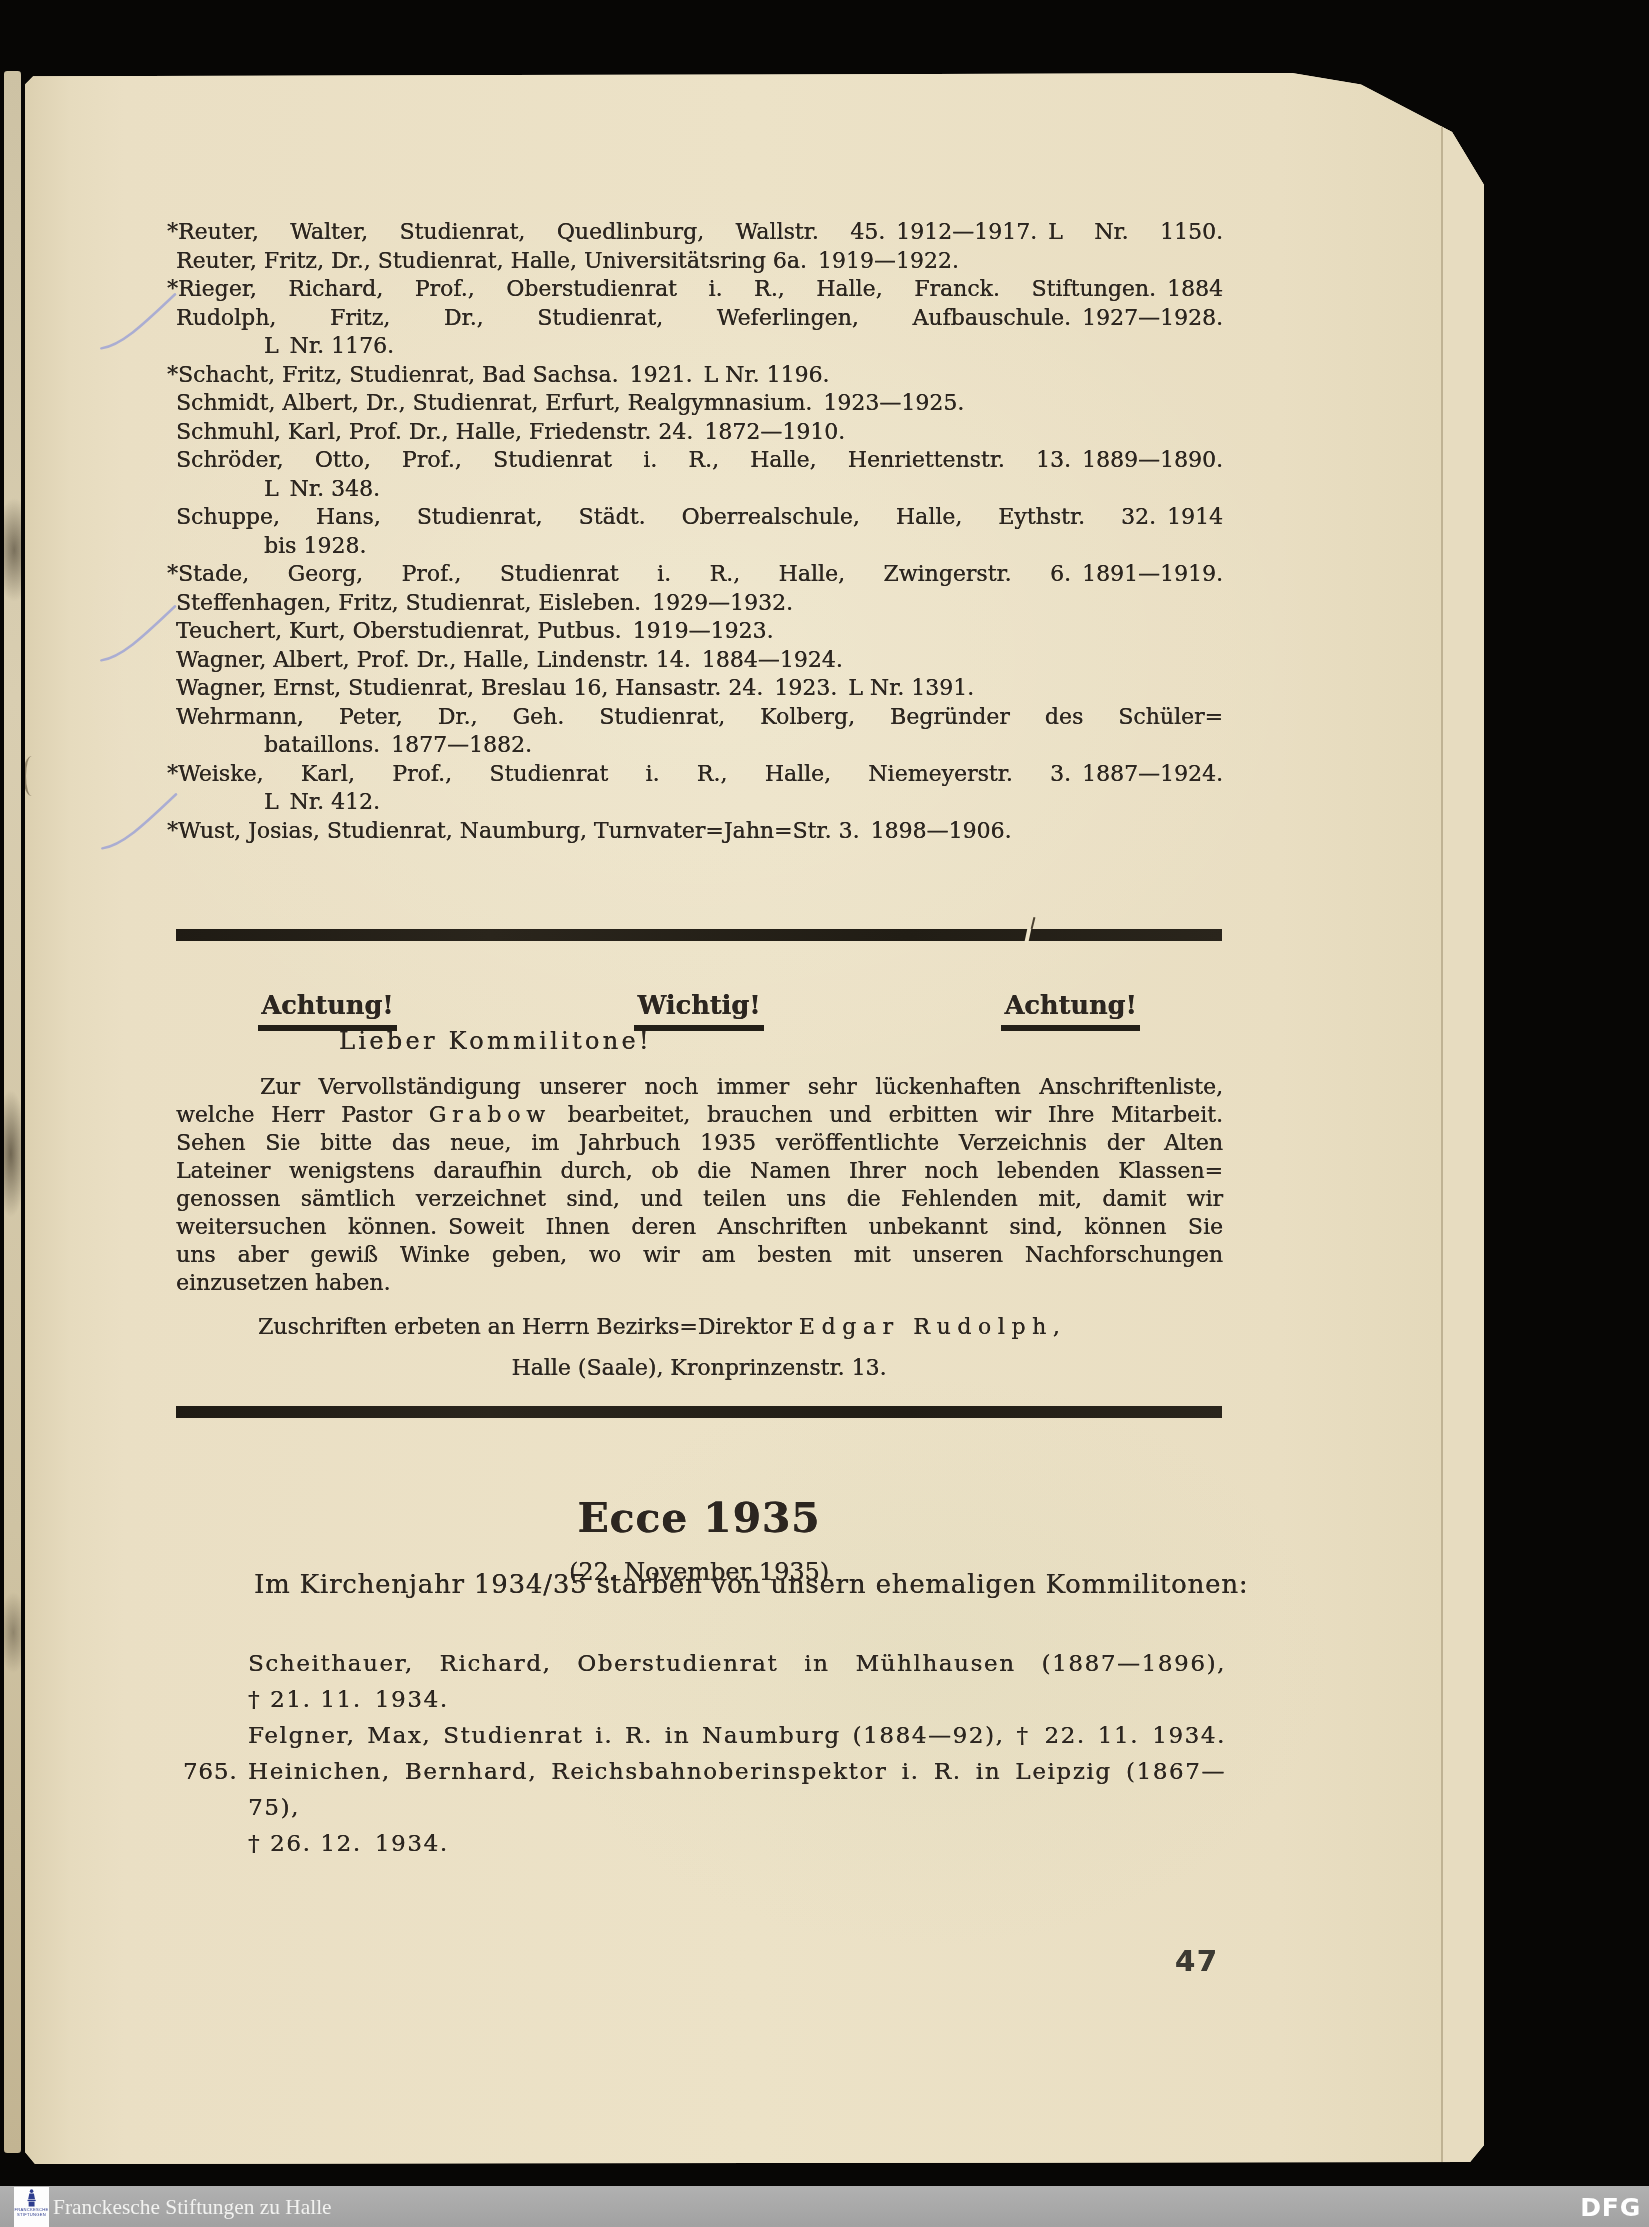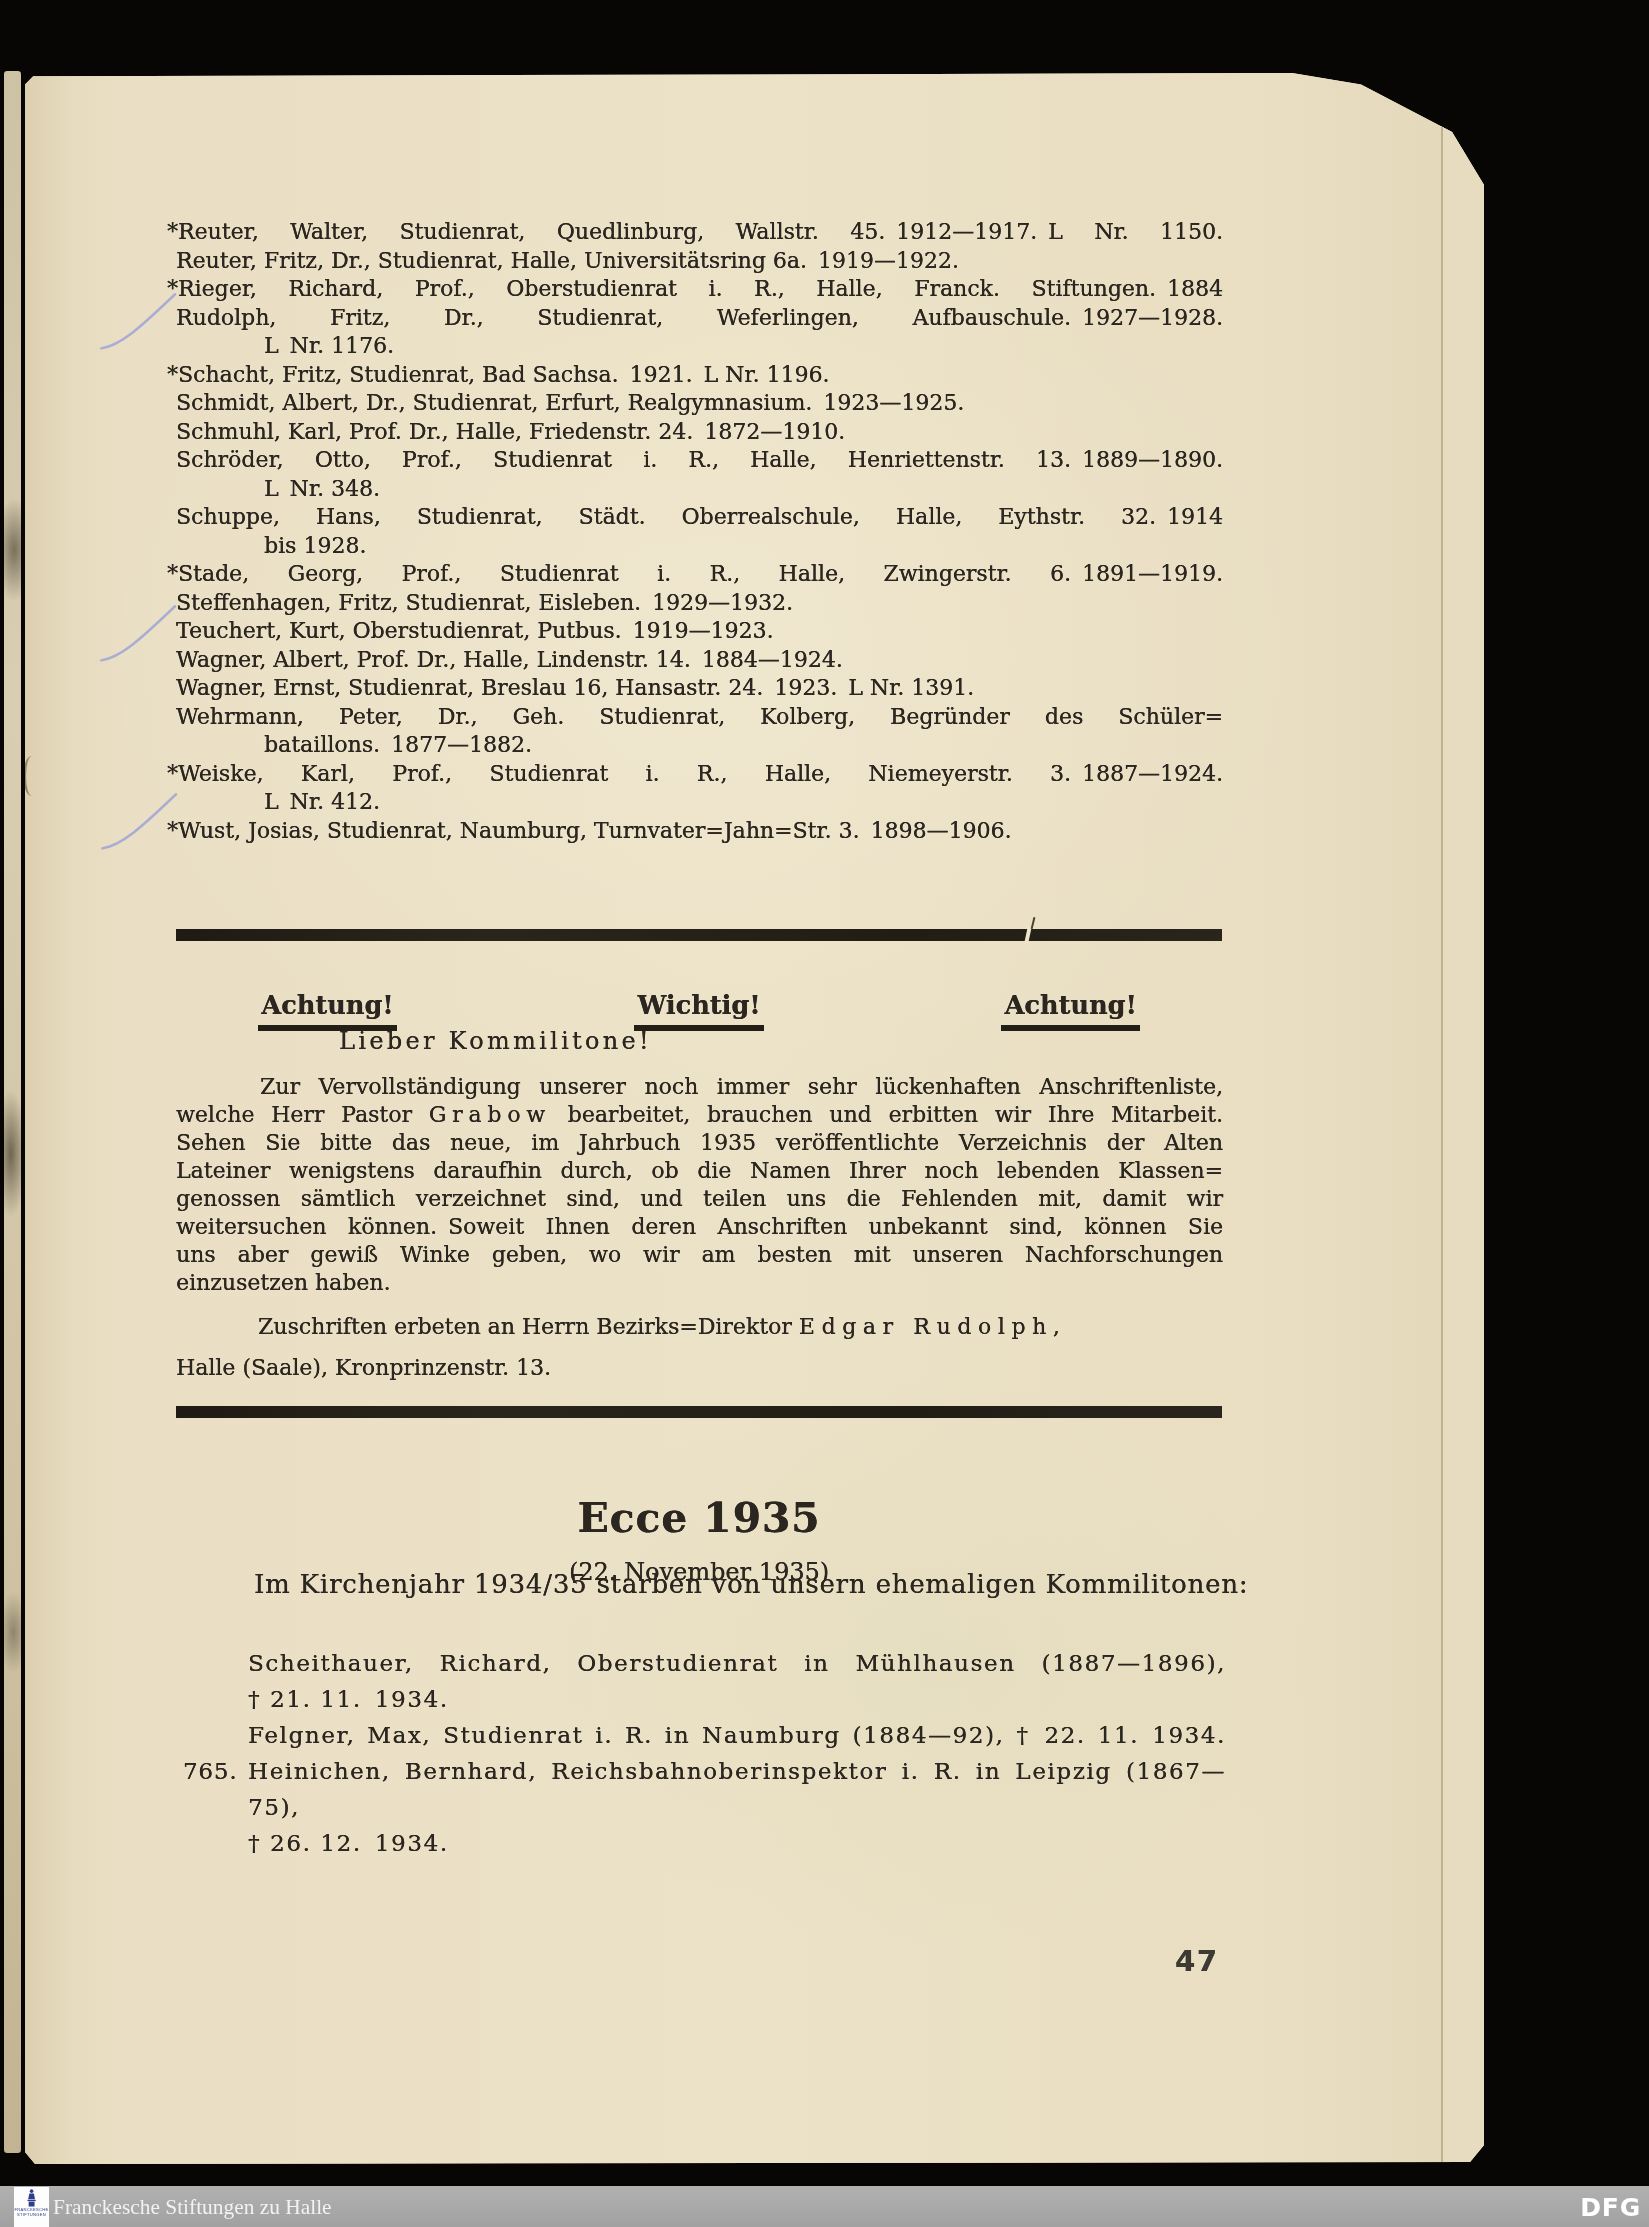--- a/index.html
+++ b/index.html
@@ -65,21 +65,21 @@
 
   .salutation{position:absolute;left:307px;top:954px;font-size:24px;letter-spacing:3.3px;margin-left:7px;}
 
   
   .para{position:absolute;left:151px;top:1000px;width:1047px;font-size:22px;line-height:28px;}
   .indent{text-indent:84px;}
   .sperr{letter-spacing:5.8px;}
   .sperr2{letter-spacing:6.6px;}
 
   .contact1{position:absolute;left:233px;top:1241px;font-size:22px;}
-  .contact2{position:absolute;left:151px;top:1282px;width:1046px;text-align:left;font-size:22px;}
+  .contact2{position:absolute;left:151px;top:1282px;width:1046px;text-align:center;font-size:22px;}
 
   
   .ecce-title{position:absolute;left:151px;top:1421px;width:1046px;text-align:center;font-size:41px;font-weight:bold;letter-spacing:0.8px;line-height:49px;}
   .ecce-sub{position:absolute;left:151px;top:1485px;width:1046px;text-align:center;font-size:24px;}
   .ecce-intro{position:absolute;left:229px;top:1496px;font-size:26px;letter-spacing:0.8px;}
   .entries{position:absolute;left:223px;top:1572px;width:978px;font-size:23px;line-height:36px;letter-spacing:1.6px;}
   .entry{position:relative;}
   .entry .num{position:absolute;right:calc(100% + 10.7px);top:0;white-space:nowrap;letter-spacing:0.8px;}
 
   .pgnum{position:absolute;left:1150px;top:1871px;font-size:29px;font-weight:600;color:#3c3a33;font-family:"DejaVu Sans",sans-serif;letter-spacing:1.6px;}

